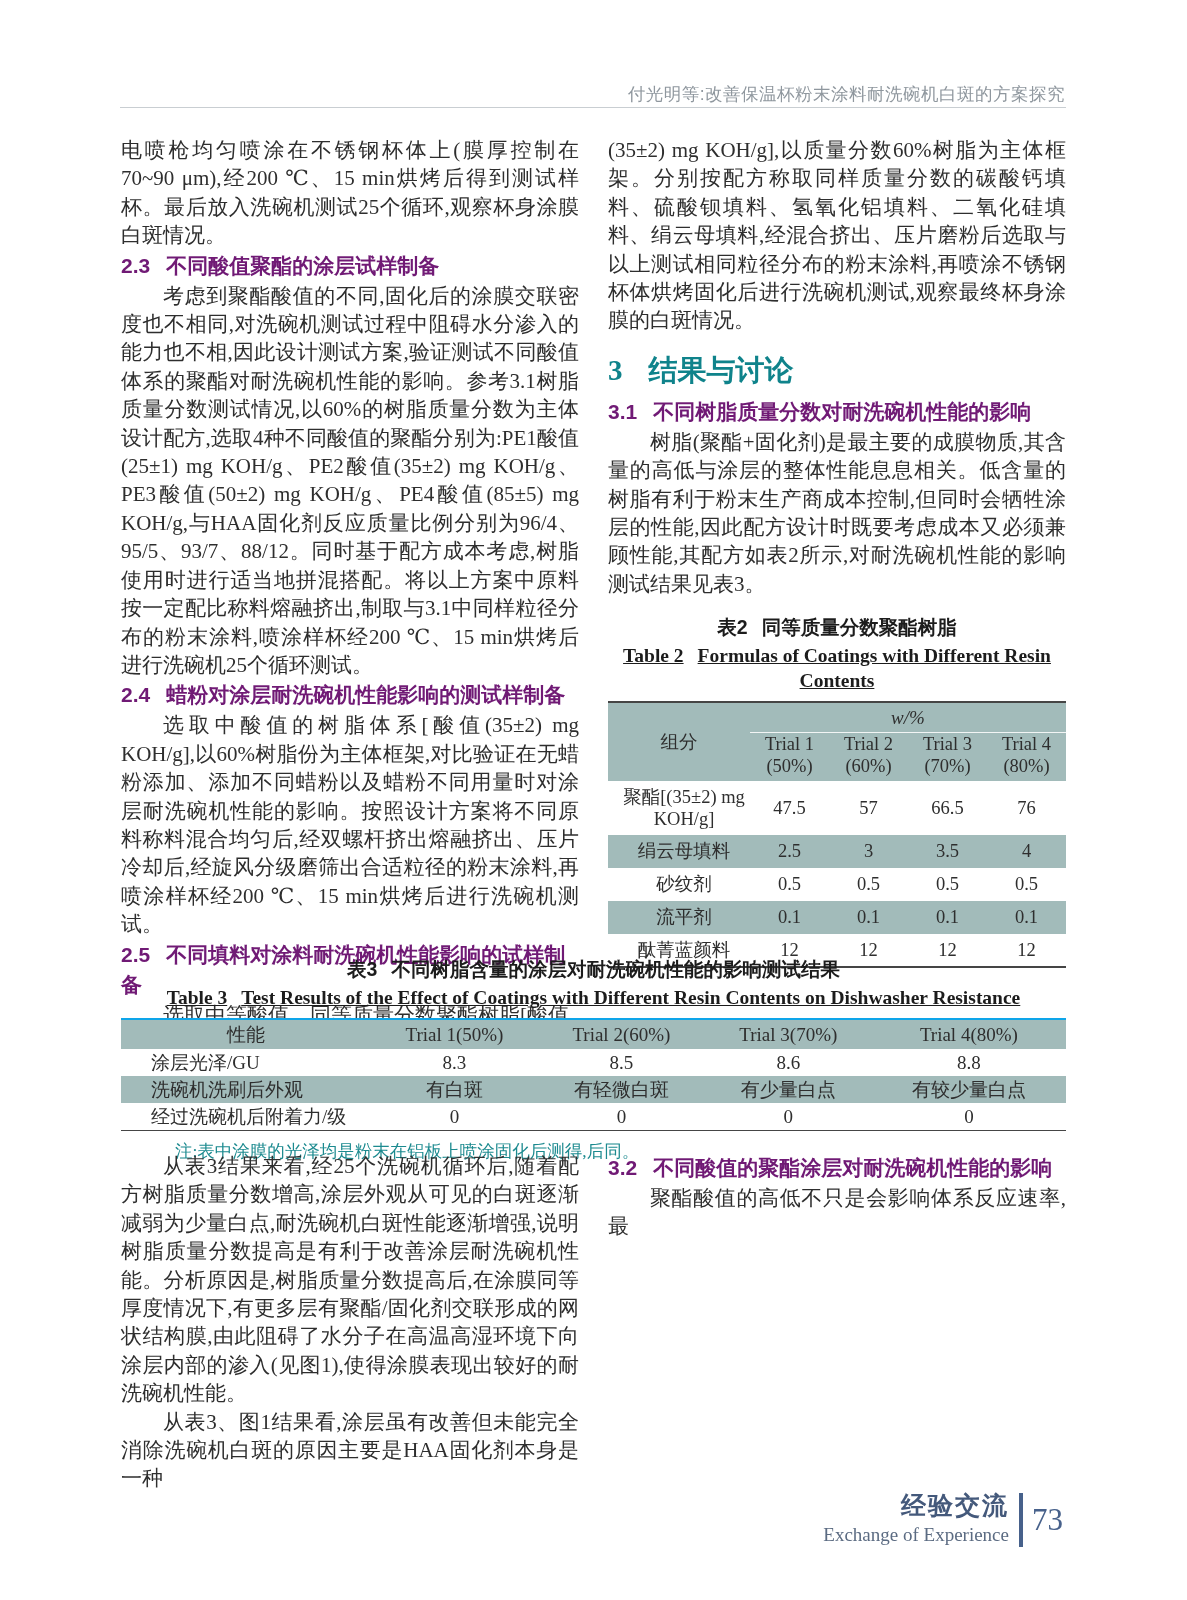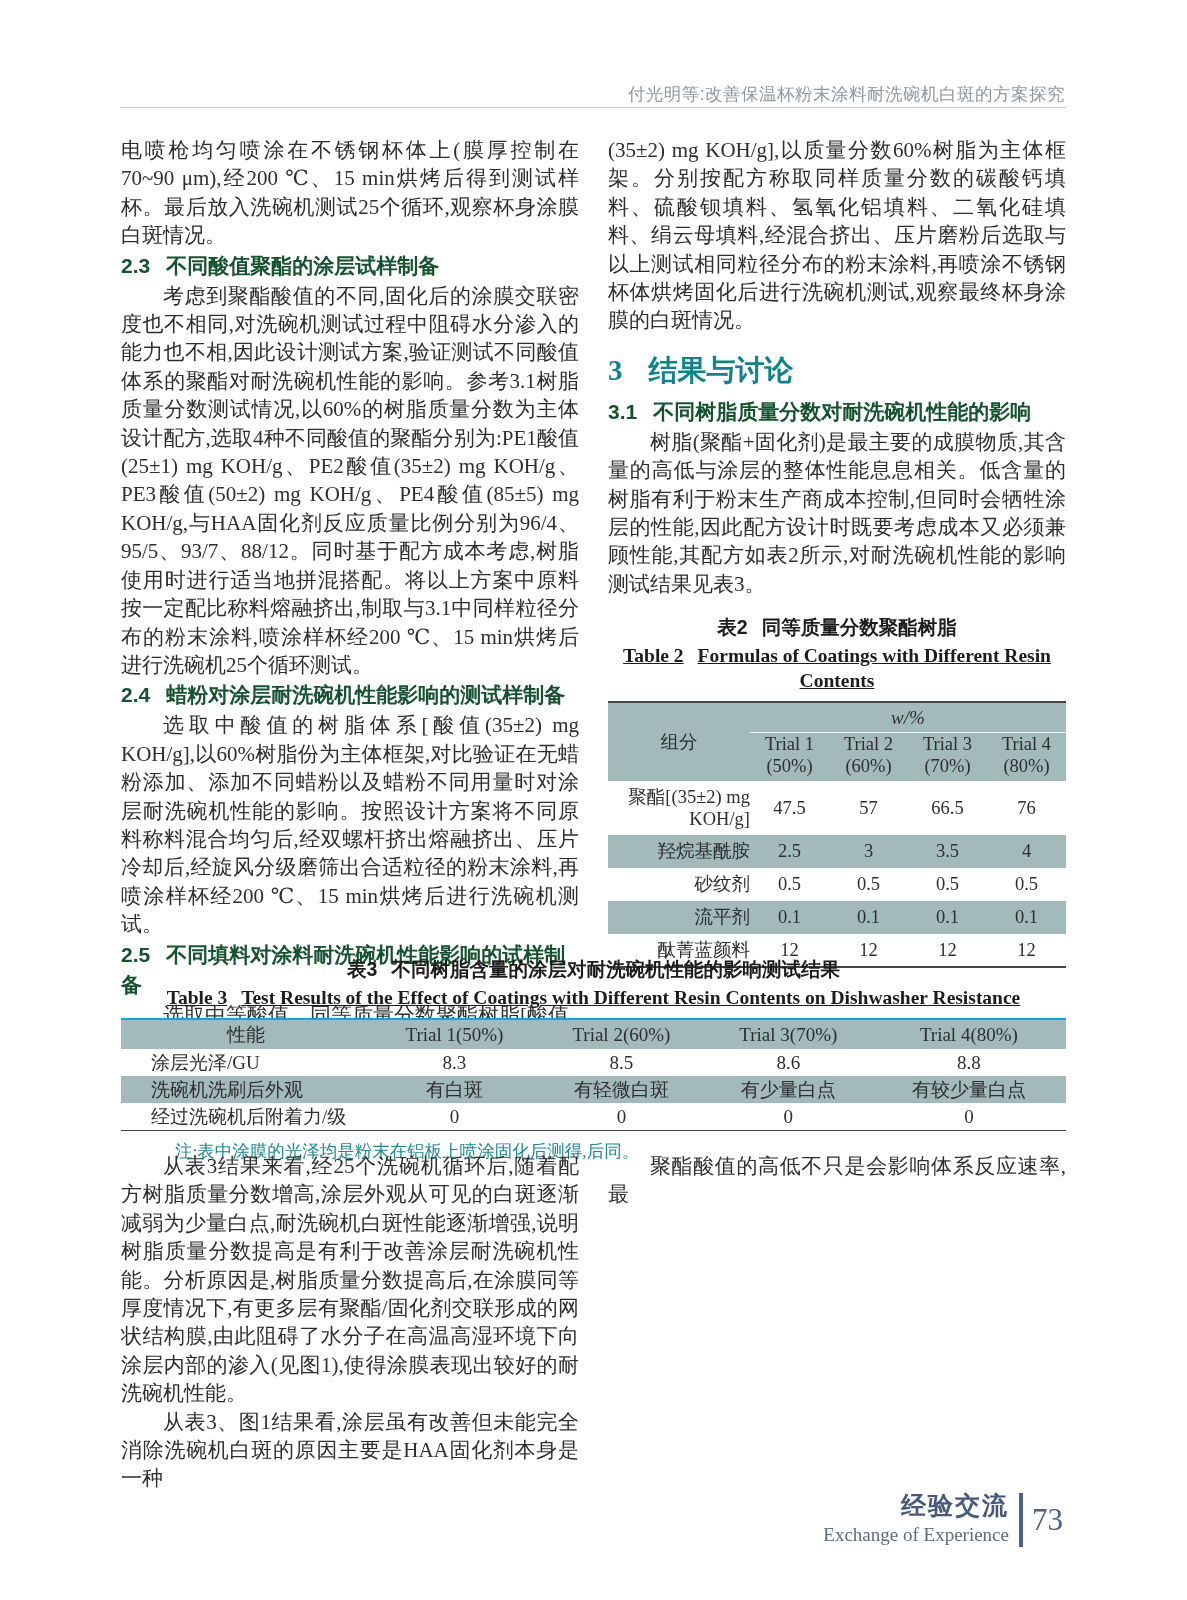--- a/index.html
+++ b/index.html
@@ -23,21 +23,21 @@
     position:absolute; width:458px;
     font-size:21px; line-height:28.4px; text-align:justify;
   }
   .col-tl { left:121px; top:136px; }
   .col-tr { left:608px; top:136px; }
   .col-bl { left:121px; top:1152px; }
   .col-br { left:608px; top:1152px; }
   p.ind { text-indent:2em; }
   .h2 {
     font-family:"Liberation Sans","DejaVu Sans",sans-serif;
-    font-weight:bold; color:#14532d; font-size:21px; line-height:30px;
+    font-weight:bold; color:#701a75; font-size:21px; line-height:30px;
     text-align:left; margin:1px 0;
   }
   .h2 .num { margin-right:16px; }
   .h1 {
     font-family:Liberation Serif, serif;
     font-weight:bold; color:#0f838b; font-size:29px; line-height:38px;
     text-align:left; margin:16px 0 8px 0;
   }
   .h1 .num { margin-right:26px; }
   
@@ -63,21 +63,21 @@
   .t2 thead tr { background:#a2bbba; }
   .t2 .corner { width:142px; }
   .t2 .group-h {
     height:30px; border-bottom:1.5px solid #f2f5f5;
     font-style:italic; font-size:19px;
   }
   .t2 .trial-h { height:46px; padding-bottom:4px; }
   .t2 tbody td { height:33px; }
   .t2 tbody tr.tall td { height:54px; }
   .t2 tbody tr:nth-child(even) { background:#a2bbba; }
-  .t2 td.lbl { text-align:right; padding-left:10px; }
+  .t2 td.lbl { text-align:center; padding-left:10px; }
   
   .t3-section { position:absolute; left:121px; top:956px; width:945px; }
   .t3 {
     width:100%; border-collapse:collapse; margin-top:8px;
     border-top:2px solid #0ea5e9; border-bottom:1.5px solid #454545;
     font-size:19px; line-height:23px;
   }
   .t3 th, .t3 td { font-weight:normal; text-align:center; vertical-align:middle; }
   .t3 thead tr { background:#a2bbba; }
   .t3 thead th { height:30px; }
@@ -177,21 +177,21 @@
     </thead>
     <tbody>
       <tr class="tall">
         <td class="lbl">聚酯[(35±2) mg KOH/g]</td>
         <td>47.5</td>
         <td>57</td>
         <td>66.5</td>
         <td>76</td>
       </tr>
       <tr>
-        <td class="lbl">羟烷基酰胺</td>
+        <td class="lbl">绢云母填料</td>
         <td>2.5</td>
         <td>3</td>
         <td>3.5</td>
         <td>4</td>
       </tr>
       <tr>
         <td class="lbl">砂纹剂</td>
         <td>0.5</td>
         <td>0.5</td>
         <td>0.5</td>
@@ -258,20 +258,23 @@
   </table>
   <div class="t3-note">注:表中涂膜的光泽均是粉末在铝板上喷涂固化后测得,后同。</div>
 </div>
 
 <div class="col col-bl">
   <p class="ind">从表3结果来看,经25个洗碗机循环后,随着配方树脂质量分数增高,涂层外观从可见的白斑逐渐减弱为少量白点,耐洗碗机白斑性能逐渐增强,说明树脂质量分数提高是有利于改善涂层耐洗碗机性能。分析原因是,树脂质量分数提高后,在涂膜同等厚度情况下,有更多层有聚酯/固化剂交联形成的网状结构膜,由此阻碍了水分子在高温高湿环境下向涂层内部的渗入(见图1),使得涂膜表现出较好的耐洗碗机性能。</p>
   <p class="ind">从表3、图1结果看,涂层虽有改善但未能完全消除洗碗机白斑的原因主要是HAA固化剂本身是一种</p>
 </div>
 
 <div class="col col-br">
+  <div class="h2">
+    <span class="num">3.2</span><span>不同酸值的聚酯涂层对耐洗碗机性能的影响</span>
+  </div>
   <p class="ind">聚酯酸值的高低不只是会影响体系反应速率,最</p>
 </div>
 
 <div class="footer">
   <div class="footer-text">
     <div class="footer-cn">经验交流</div>
     <div class="footer-en">Exchange of Experience</div>
   </div>
   <div class="footer-bar"></div>
   <div class="footer-num">73</div>

